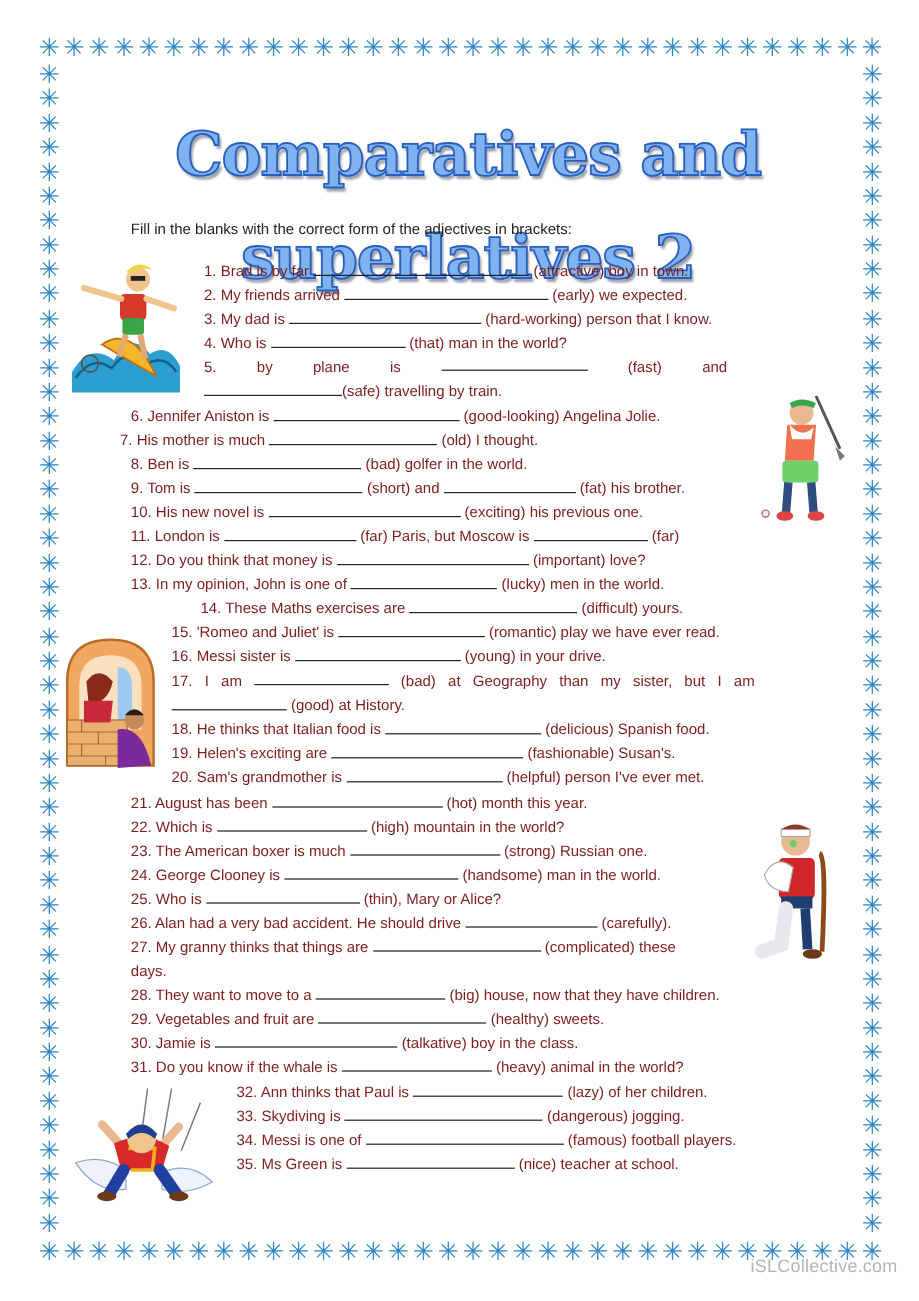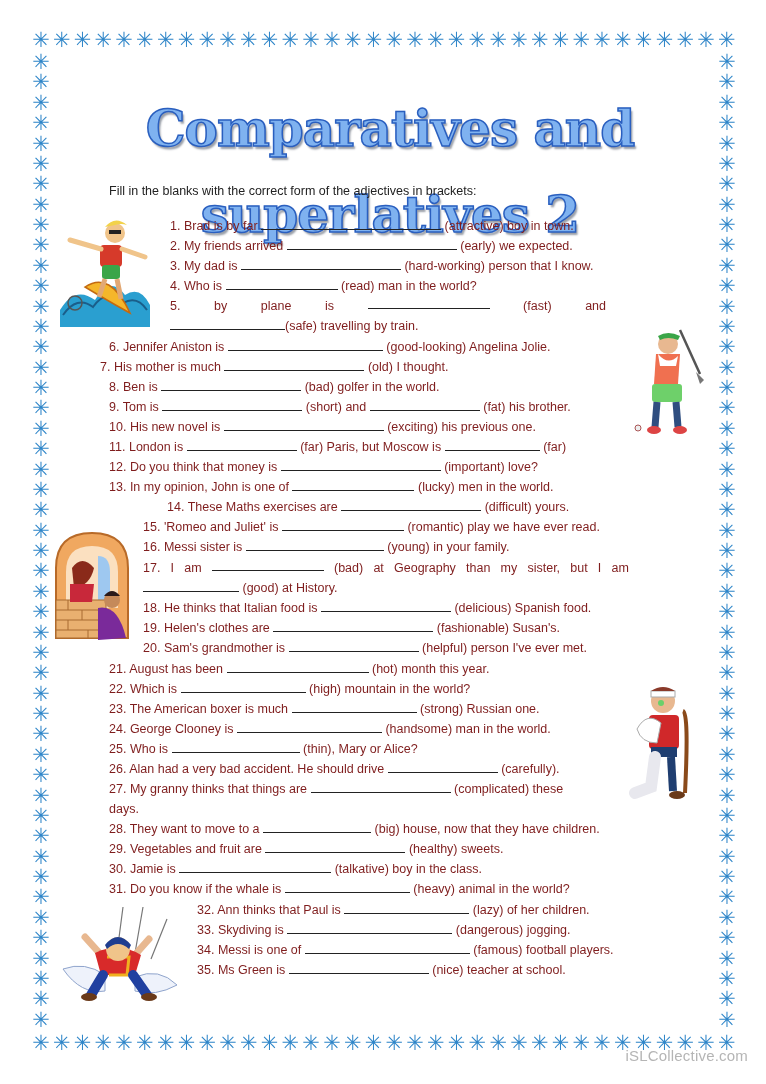--- a/index.html
+++ b/index.html
@@ -210,60 +210,60 @@
   </div>
 
 <div class="title">Comparatives and superlatives 2</div>
 
 <div class="instructions">Fill in the blanks with the correct form of the adjectives in brackets:</div>
 
 <div id="exercises">
     <div class="line" style="left: 170px; top: 216px;"><span>1.</span> <span>Brad is by far</span> <span class="blank" style="width: 180px;"></span> <span>(attractive)</span> <span>boy in town.</span></div>
     <div class="line" style="left: 170px; top: 236px;"><span>2.</span> <span>My friends arrived</span> <span class="blank" style="width: 170px;"></span> <span>(early)</span> <span>we expected.</span></div>
     <div class="line" style="left: 170px; top: 256px;"><span>3.</span> <span>My dad is</span> <span class="blank" style="width: 160px;"></span> <span>(hard-working)</span> <span>person that I know.</span></div>
-    <div class="line" style="left: 170px; top: 276px;"><span>4.</span> <span>Who is</span> <span class="blank" style="width: 112px;"></span> <span>(read)</span> <span>man in the world?</span></div>
+    <div class="line" style="left: 170px; top: 276px;"><span>4.</span> <span>Who is</span> <span class="blank" style="width: 112px;"></span> <span>(that)</span> <span>man in the world?</span></div>
     <div class="line justify" style="left: 170px; top: 296px; width: 436px;">
       <span>5.</span>
       <span>by</span>
       <span>plane</span>
       <span>is</span>
       <span class="blank" style="width: 122px;"></span>
       <span>(fast)</span>
       <span>and</span>
     </div>
     <div class="line" style="left: 170px; top: 316px;"><span class="blank" style="width: 115px;"></span><span>(safe)</span> <span>travelling by train.</span></div>
     <div class="line" style="left: 109px; top: 337px;"><span>6.</span> <span>Jennifer Aniston is</span> <span class="blank" style="width: 155px;"></span> <span>(good-looking)</span> <span>Angelina Jolie.</span></div>
     <div class="line" style="left: 100px; top: 357px;"><span>7.</span> <span>His mother is much</span> <span class="blank" style="width: 140px;"></span> <span>(old)</span> <span>I thought.</span></div>
     <div class="line" style="left: 109px; top: 377px;"><span>8.</span> <span>Ben is</span> <span class="blank" style="width: 140px;"></span> <span>(bad)</span> <span>golfer in the world.</span></div>
     <div class="line" style="left: 109px; top: 397px;"><span>9.</span> <span>Tom is</span> <span class="blank" style="width: 140px;"></span> <span>(short)</span> <span>and</span> <span class="blank" style="width: 110px;"></span> <span>(fat)</span> <span>his brother.</span></div>
     <div class="line" style="left: 109px; top: 417px;"><span>10.</span> <span>His new novel is</span> <span class="blank" style="width: 160px;"></span> <span>(exciting)</span> <span>his previous one.</span></div>
     <div class="line" style="left: 109px; top: 437px;"><span>11.</span> <span>London is</span> <span class="blank" style="width: 110px;"></span> <span>(far)</span> <span>Paris, but Moscow is</span> <span class="blank" style="width: 95px;"></span> <span>(far)</span></div>
     <div class="line" style="left: 109px; top: 457px;"><span>12.</span> <span>Do you think that money is</span> <span class="blank" style="width: 160px;"></span> <span>(important)</span> <span>love?</span></div>
     <div class="line" style="left: 109px; top: 477px;"><span>13.</span> <span>In my opinion, John is one of</span> <span class="blank" style="width: 122px;"></span> <span>(lucky)</span> <span>men in the world.</span></div>
     <div class="line" style="left: 125px; top: 497px; margin-left: 42px;"><span>14.</span> <span>These Maths exercises are</span> <span class="blank" style="width: 140px;"></span> <span>(difficult)</span> <span>yours.</span></div>
     <div class="line" style="left: 143px; top: 517px;"><span>15.</span> <span>'Romeo and Juliet' is</span> <span class="blank" style="width: 122px;"></span> <span>(romantic)</span> <span>play we have ever read.</span></div>
-    <div class="line" style="left: 143px; top: 537px;"><span>16.</span> <span>Messi sister is</span> <span class="blank" style="width: 138px;"></span> <span>(young)</span> <span>in your family.</span></div>
+    <div class="line" style="left: 143px; top: 537px;"><span>16.</span> <span>Messi sister is</span> <span class="blank" style="width: 138px;"></span> <span>(young)</span> <span>in your drive.</span></div>
     <div class="line justify" style="left: 143px; top: 558px; width: 486px;">
       <span>17.</span>
       <span>I</span>
       <span>am</span>
       <span class="blank" style="width: 112px;"></span>
       <span>(bad)</span>
       <span>at</span>
       <span>Geography</span>
       <span>than</span>
       <span>my</span>
       <span>sister,</span>
       <span>but</span>
       <span>I</span>
       <span>am</span>
     </div>
     <div class="line" style="left: 143px; top: 578px;"><span class="blank" style="width: 96px;"></span> <span>(good)</span> <span>at History.</span></div>
     <div class="line" style="left: 143px; top: 598px;"><span>18.</span> <span>He thinks that Italian food is</span> <span class="blank" style="width: 130px;"></span> <span>(delicious)</span> <span>Spanish food.</span></div>
-    <div class="line" style="left: 143px; top: 618px;"><span>19.</span> <span>Helen's clothes are</span> <span class="blank" style="width: 160px;"></span> <span>(fashionable)</span> <span>Susan's.</span></div>
+    <div class="line" style="left: 143px; top: 618px;"><span>19.</span> <span>Helen's exciting are</span> <span class="blank" style="width: 160px;"></span> <span>(fashionable)</span> <span>Susan's.</span></div>
     <div class="line" style="left: 143px; top: 638px;"><span>20.</span> <span>Sam's grandmother is</span> <span class="blank" style="width: 130px;"></span> <span>(helpful)</span> <span>person I've ever met.</span></div>
     <div class="line" style="left: 109px; top: 659px;"><span>21.</span> <span>August has been</span> <span class="blank" style="width: 142px;"></span> <span>(hot)</span> <span>month this year.</span></div>
     <div class="line" style="left: 109px; top: 679px;"><span>22.</span> <span>Which is</span> <span class="blank" style="width: 125px;"></span> <span>(high)</span> <span>mountain in the world?</span></div>
     <div class="line" style="left: 109px; top: 699px;"><span>23.</span> <span>The American boxer is much</span> <span class="blank" style="width: 125px;"></span> <span>(strong)</span> <span>Russian one.</span></div>
     <div class="line" style="left: 109px; top: 719px;"><span>24.</span> <span>George Clooney is</span> <span class="blank" style="width: 145px;"></span> <span>(handsome)</span> <span>man in the world.</span></div>
     <div class="line" style="left: 109px; top: 739px;"><span>25.</span> <span>Who is</span> <span class="blank" style="width: 128px;"></span> <span>(thin),</span> <span>Mary or Alice?</span></div>
     <div class="line" style="left: 109px; top: 759px;"><span>26.</span> <span>Alan had a very bad accident. He should drive</span> <span class="blank" style="width: 110px;"></span> <span>(carefully).</span></div>
     <div class="line" style="left: 109px; top: 779px;"><span>27.</span> <span>My granny thinks that things are</span> <span class="blank" style="width: 140px;"></span> <span>(complicated)</span> <span>these</span></div>
     <div class="line" style="left: 109px; top: 799px;">days.</div>
     <div class="line" style="left: 109px; top: 819px;"><span>28.</span> <span>They want to move to a</span> <span class="blank" style="width: 108px;"></span> <span>(big)</span> <span>house, now that they have children.</span></div>

